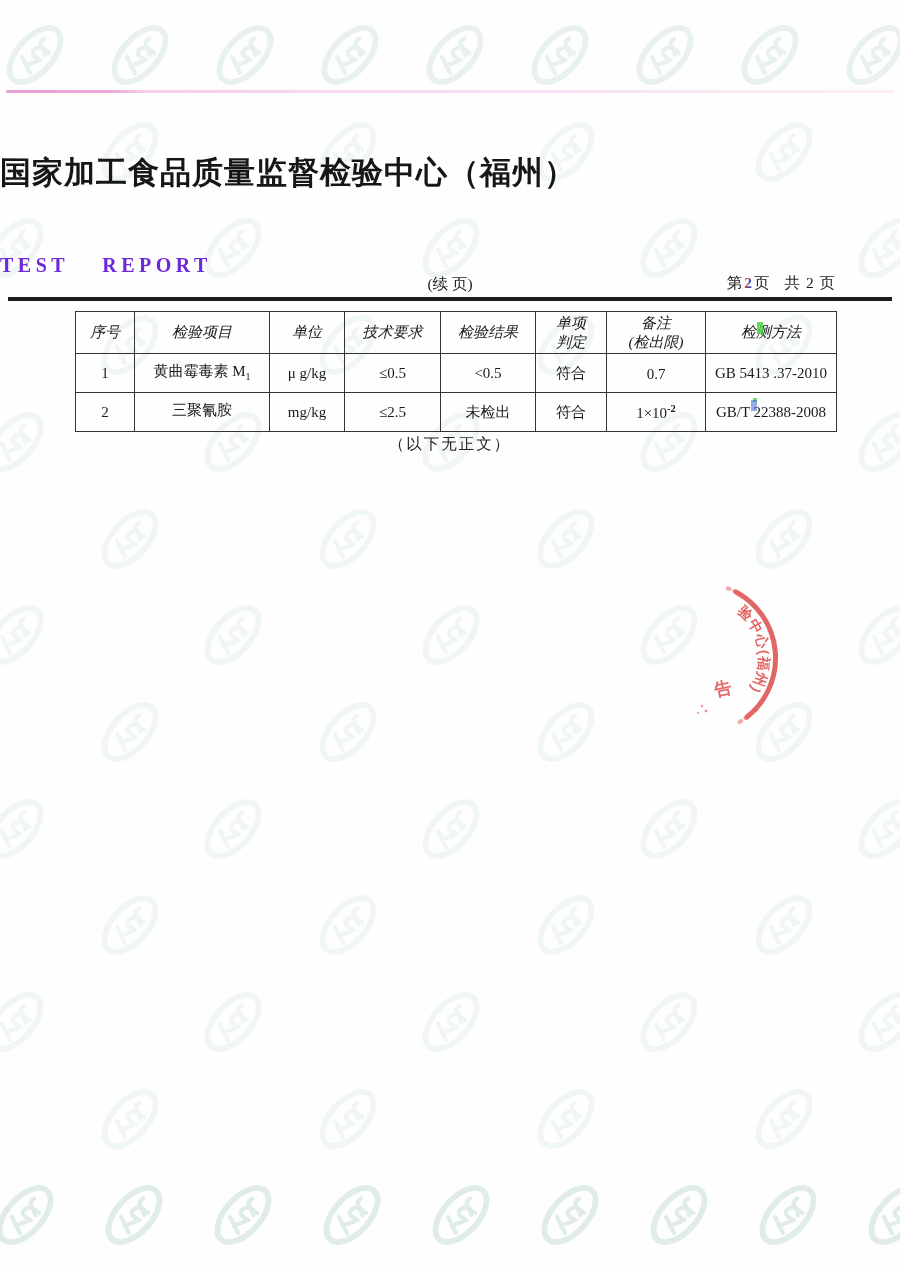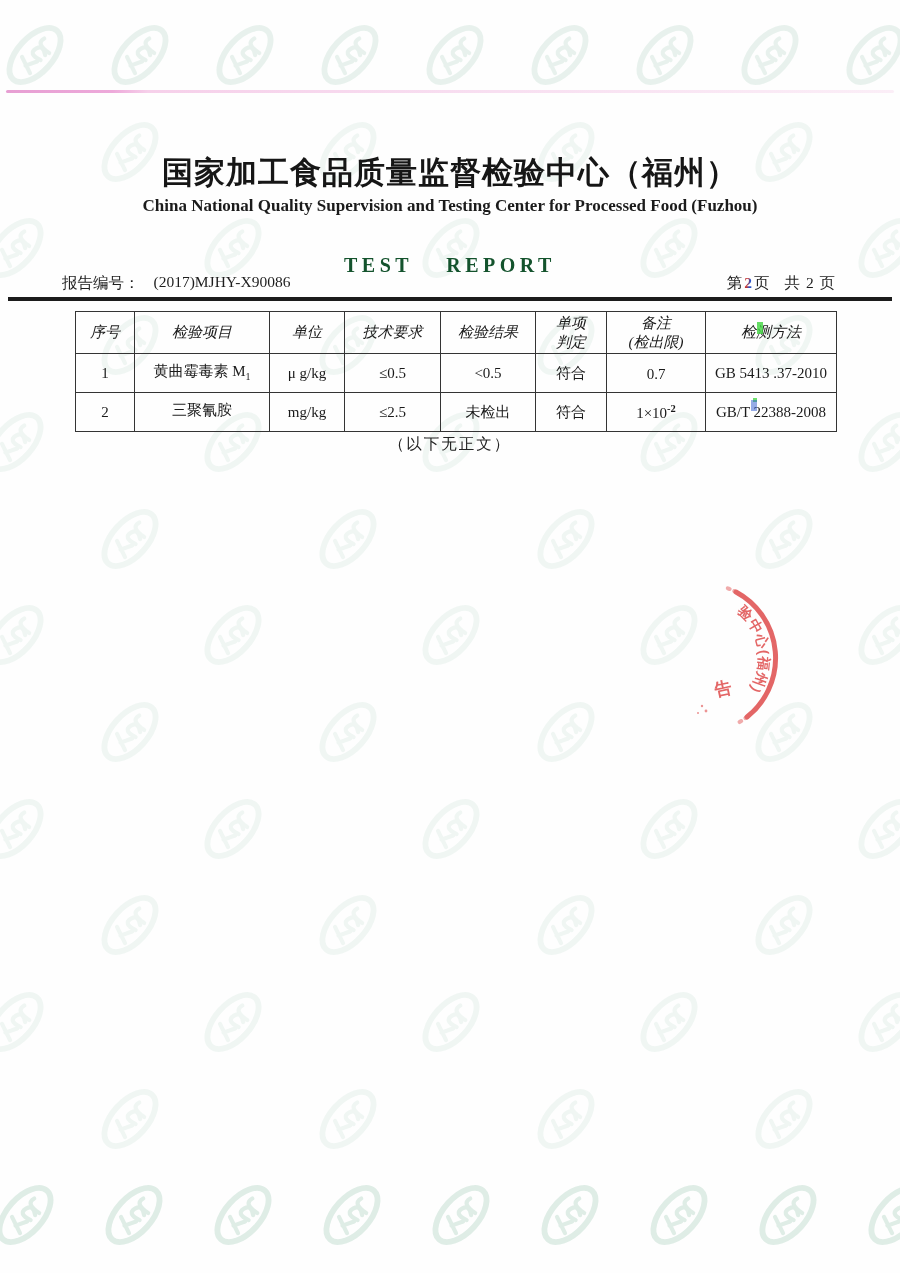--- a/index.html
+++ b/index.html
@@ -16,35 +16,35 @@
     position:absolute;left:6px;top:90px;width:888px;height:3px;z-index:1;
     background:linear-gradient(90deg,#e79fd3 0%,#eda9da 12%,#f6d0ea 16%,#f8dff1 55%,#fbeef7 100%);
     border-radius:2px;
   }
   .artifact{position:absolute;z-index:3;}
   .artifact.green{left:757px;top:322px;width:6px;height:12px;background:var(--artifact-green,#3ed43e);opacity:.8;}
   .artifact.blue{left:751px;top:400px;width:6px;height:11px;background:var(--artifact-blue,#2b57cf);opacity:.5;}
   .artifact.green-dot{left:753px;top:398px;width:4px;height:4px;background:var(--artifact-green,#3ed43e);opacity:.75;}
   
   .org-cn{
-    position:absolute;top:152px;left:0;right:0;z-index:2;text-align:center;
+    position:absolute;top:152px;left:0;right:0;z-index:2;text-align:left;
     font-family:"Liberation Sans","DejaVu Sans",sans-serif;
     font-size:31px;font-weight:bold;letter-spacing:1px;color:#161616;
   }
   .org-en{
     position:absolute;top:196px;left:0;right:0;z-index:2;text-align:center;
     font-size:17px;font-weight:bold;color:#1b1b1b;
   }
   .title-cn{
     position:absolute;top:217px;left:0;right:0;z-index:2;text-align:center;
     font-size:34px;font-weight:bold;letter-spacing:26px;text-indent:26px;color:#141414;
   }
   .title-en{
-    position:absolute;top:254px;left:0;right:0;z-index:2;text-align:center;
-    font-size:20px;font-weight:bold;letter-spacing:4.5px;word-spacing:24px;color:#14532d;
+    position:absolute;top:254px;left:0;right:0;z-index:2;text-align:left;
+    font-size:20px;font-weight:bold;letter-spacing:4.5px;word-spacing:24px;color:#6d28d9;
   }
   
   .meta-row{position:absolute;top:273px;left:0;right:0;height:24px;z-index:2;font-size:15.5px;}
   .meta-left{position:absolute;left:62px;top:0;display:flex;gap:14px;white-space:nowrap;}
   .meta-center{position:absolute;left:0;right:0;top:1px;text-align:center;}
   .meta-right{position:absolute;right:64px;top:0;white-space:nowrap;letter-spacing:1px;}
   .meta-right .gap{display:inline-block;width:14px;}
   .pg-current{font-weight:bold;color:#b03060;padding:0 1px;}
   @supports (-webkit-background-clip: text){
     .pg-current{
@@ -616,28 +616,24 @@
             <path d="M30 60 L38 40 M33 50 L46 57" stroke-width="5"></path>
             <path d="M50 59 Q45 42 57 46 Q66 49 58 59" stroke-width="5"></path>
             <path d="M63 61 Q60 41 72 45" stroke-width="5"></path>
           </g>
         </svg></div>
     </div>
 
   <div class="scan-line"></div>
 
   <div class="org-cn">国家加工食品质量监督检验中心（福州）</div>
-  <div class="org-en">China National Quality Supervision and Testing Center for Processed Food (Fuzhou)</div>
   <div class="title-en">TEST REPORT</div>
 
   <div class="meta-row">
-    <span class="meta-left">
-      <span>报告编号：</span>
-      <span>(2017)MJHY-X90086</span>
-    </span>
+    <span class="meta-center">(续 页)</span>
     <span class="meta-right"><span>第</span><span class="pg-current">2</span><span>页</span><span class="gap"></span><span>共 2 页</span></span>
   </div>
 
   <div class="thick-rule"></div>
 
   <table class="report-table">
     <colgroup>
       <col style="width:59px">
         <col style="width:135px">
         <col style="width:75px">

